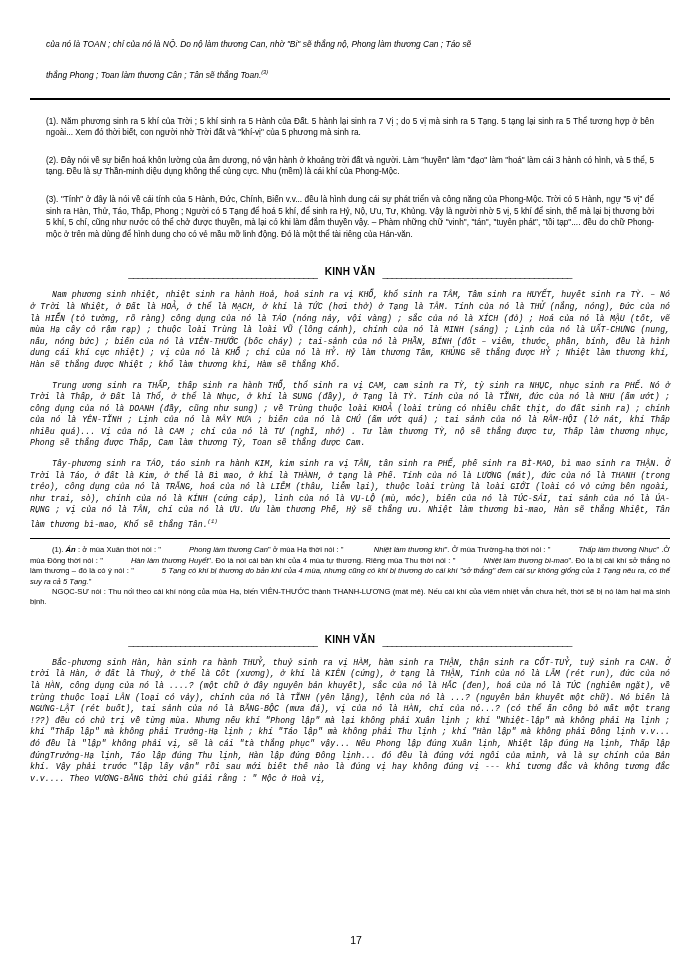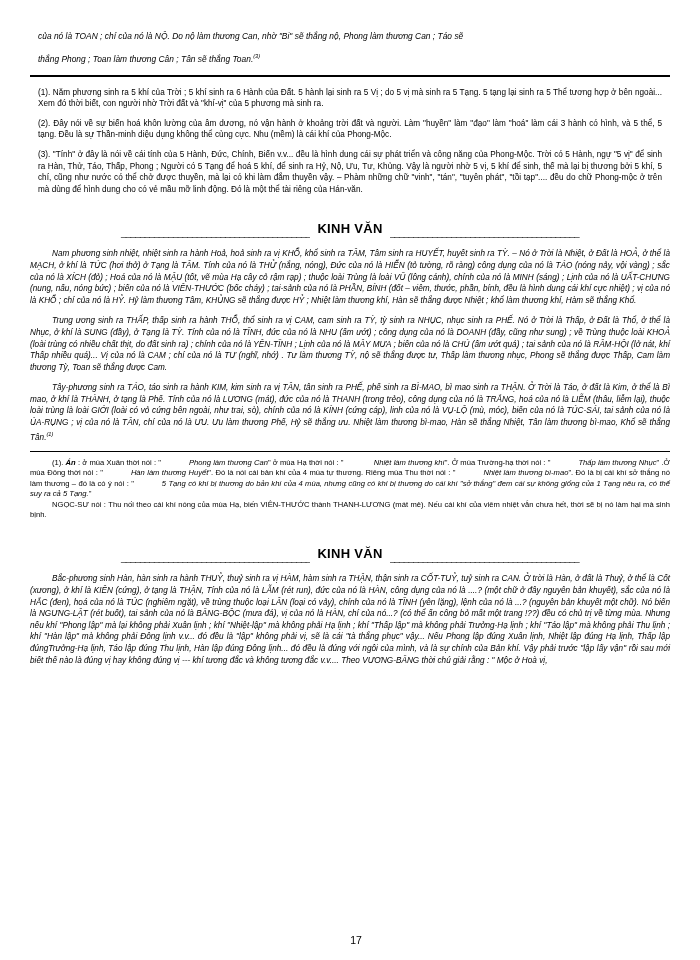--- a/index.html
+++ b/index.html
@@ -19,28 +19,29 @@
     position: relative;
     width: 700px;
     height: 960px;
     box-sizing: border-box;
     padding: 22px 30px 0 30px;
     background: #ffffff;
   }
 
   
   .para {
-    margin: 8px;
+    margin: 16px;
     text-align: justify;
     font-size: 8.2px;
     line-height: 11.6px;
     letter-spacing: 0.02px;
   }
   .ital {
     font-style: italic;
+    font-family: Liberation Mono, monospace;
   }
   .indent {
     text-indent: 22px;
   }
   .blk-top {
     font-style: italic;
     font-size: 8.4px;
     line-height: 12.4px;
   }
 
@@ -75,21 +76,21 @@
     font-family: "Liberation Sans", sans-serif;
     color: #000;
     height: 10px;
     position: relative;
     top: 3px;
   }
   .kv-line.left  { text-align: right; }
   .kv-line.right { text-align: left; }
   .kv-title {
     font-weight: bold;
-    font-size: 13px;
+    font-size: 10px;
     letter-spacing: 0.3px;
     padding: 0 7px;
   }
 
   
   .fn {
     margin: 0;
     text-align: justify;
     font-size: 7.6px;
     line-height: 10.4px;
@@ -126,21 +127,21 @@
 <div class="page">
 
   <div class="sec-top">
     <p class="para blk-top">của nó là TOAN ; chí của nó là NỘ. Do nộ làm thương Can, nhờ "Bi" sẽ thắng nộ, Phong làm thương Can ; Táo sẽ</p>
     <p class="para blk-top"><span>thắng Phong ; Toan làm thương Cân ; Tân sẽ thắng Toan.</span><span class="sup">(3)</span></p>
   </div>
 
   <hr class="rule-thick">
 
   <div class="notes">
-    <p class="para">(1). Năm phương sinh ra 5 khí của Trời ; 5 khí sinh ra 6 Hành của Đất. 5 hành lại sinh ra 5 Vị ; do 5 vị mà sinh ra 5 Tạng. 5 tạng lại sinh ra 5 Thể tương hợp ở bên ngoài... Xem đó thời biết, con người nhờ Trời đất và "khí-vị" của 5 phương mà sinh ra.</p>
+    <p class="para">(1). Năm phương sinh ra 5 khí của Trời ; 5 khí sinh ra 5 Hành của Đất. 5 hành lại sinh ra 7 Vị ; do 5 vị mà sinh ra 5 Tạng. 5 tạng lại sinh ra 5 Thể tương hợp ở bên ngoài... Xem đó thời biết, con người nhờ Trời đất và "khí-vị" của 5 phương mà sinh ra.</p>
     <p class="para">(2). Đây nói về sự biến hoá khôn lường của âm dương, nó vận hành ở khoảng trời đất và người. Làm "huyền" làm "đạo" làm "hoá" làm cái 3 hành có hình, và 5 thể, 5 tạng. Đều là sự Thần-minh diệu dụng không thể cùng cực. Nhu (mềm) là cái khí của Phong-Mộc.</p>
     <p class="para">(3). "Tính" ở đây là nói về cái tính của 5 Hành, Đức, Chính, Biến v.v... đều là hình dung cái sự phát triển và công năng của Phong-Mộc. Trời có 5 Hành, ngự "5 vị" để sinh ra Hàn, Thử, Táo, Thấp, Phong ; Người có 5 Tạng để hoá 5 khí, để sinh ra Hỷ, Nộ, Ưu, Tư, Khủng. Vậy là người nhờ 5 vị, 5 khí để sinh, thế mà lại bị thương bởi 5 khí, 5 chí, cũng như nước có thể chở được thuyền, mà lại có khi làm đắm thuyền vậy. – Phàm những chữ "vinh", "tán", "tuyên phát", "tồi tạp".... đều do chữ Phong-mộc ở trên mà dùng để hình dung cho có vẻ mầu mỡ linh động. Đó là một thể tài riêng của Hán-văn.</p>
   </div>
 
   <div class="kv-head">
     <span class="kv-line left">________________________________________</span>
     <span class="kv-title">KINH VĂN</span>
     <span class="kv-line right">________________________________________</span>
   </div>
 

